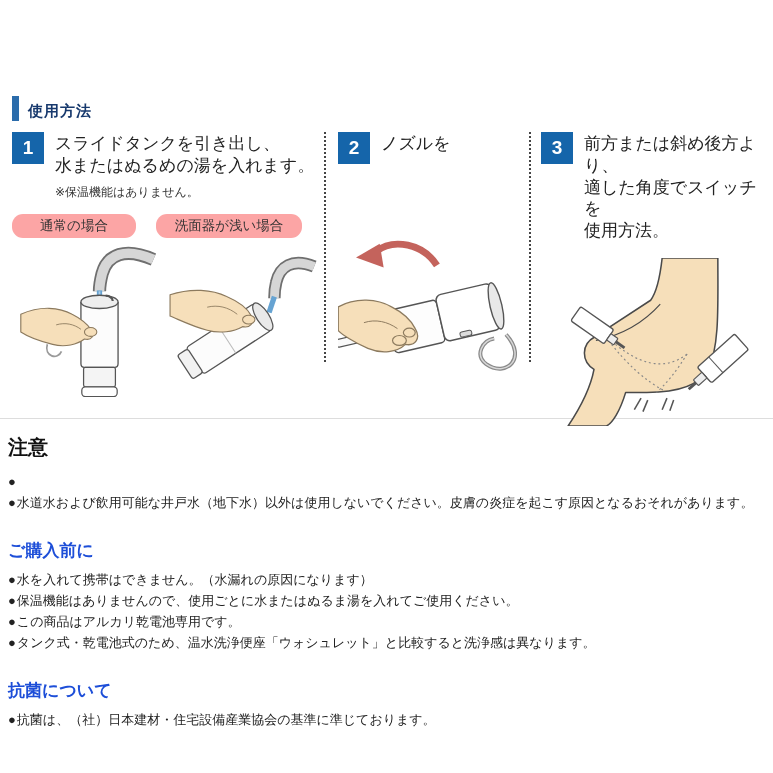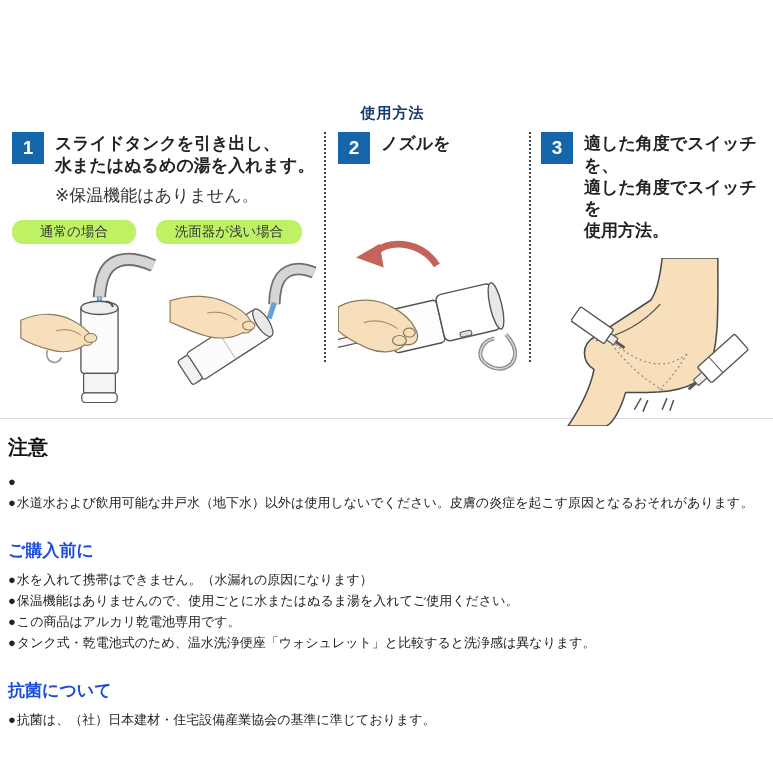--- a/index.html
+++ b/index.html
@@ -4,47 +4,47 @@
 <style>
   html,body{margin:0;padding:0;}
   body{
     width:773px;height:773px;background:#ffffff;overflow:hidden;
     font-family:"Liberation Sans","DejaVu Sans",sans-serif;
     color:#222;position:relative;
   }
   .page{padding-top:95px;}
 
   
-  .section-header{margin-left:12px;display:flex;align-items:center;gap:9px;height:26px;flex-direction:column;}
+  .section-header{margin-left:12px;display:flex;align-items:flex-end;gap:9px;height:26px;}
   .header-bar{width:7px;height:25px;background:#2b6cab;}
   .header-title{font-size:15px;font-weight:bold;color:#17396d;letter-spacing:1px;}
 
   
   .steps-row{position:relative;margin-top:11px;height:286px;display:flex;}
   .vdiv{position:absolute;top:0;height:230px;width:0;border-left:2px dotted #444;}
   .vdiv1{left:324px;}
   .vdiv2{left:529px;}
   .step-col{box-sizing:border-box;}
   .col1{width:324px;padding-left:12px;}
   .col2{width:205px;padding-left:14px;}
   .col3{width:244px;padding-left:12px;}
 
   .step-head{display:flex;gap:11px;}
   .step-num{
     width:32px;height:32px;background:#1565aa;color:#fff;
     font-size:19px;font-weight:bold;display:flex;align-items:center;justify-content:center;
     flex:none;
   }
-  .step-title{font-size:17px;font-weight:bold;color:#222;line-height:1.28;padding-top:1px;}
+  .step-title{font-size:17px;font-weight:normal;color:#222;line-height:1.28;padding-top:1px;}
   .step-title span{display:block;}
-  .step-note{margin:7px 0 0 43px;font-size:17px;color:#333;}
+  .step-note{margin:7px 0 0 43px;font-size:12px;color:#333;}
 
   .pills{display:flex;gap:20px;margin-top:13px;}
   .pill{
-    background:#bef264;border-radius:11px;padding:3px 0;text-align:center;
+    background:#fca5a5;border-radius:11px;padding:3px 0;text-align:center;
     font-size:13.5px;color:#333;
   }
   .pill-a{width:124px;}
   .pill-b{width:146px;}
 
   .illos{display:flex;margin-top:2px;}
   .col2 .illo{margin-top:60px;}
   .col3 .illo{margin-top:16px;}
 
   .section-divider{border:none;border-top:1px solid #ddd;margin:0;}
@@ -145,21 +145,21 @@
         <ellipse cx="62" cy="118" rx="7" ry="5" fill="#f6dfba" stroke="#8c7a5e" stroke-width="1.2"></ellipse>
         <ellipse cx="72" cy="110" rx="6" ry="4.5" fill="#f6dfba" stroke="#8c7a5e" stroke-width="1.2"></ellipse>
         <path d="M26,100 C38,96 50,99 60,106" fill="none" stroke="#8c7a5e" stroke-width="1"></path>
       </svg>
     </div>
 
     <div class="step-col col3">
       <div class="step-head">
         <div class="step-num">3</div>
         <div class="step-title">
-          <span>適した角度でスイッチを、</span>
+          <span>前方または斜め後方より、</span>
           <span>適した角度でスイッチを</span>
           <span>使用方法。</span>
         </div>
       </div>
 
       
       <svg class="illo" width="226" height="168" viewBox="0 0 235 175">
         <path d="M126,0 L184,0 C184,48 186,92 174,116 C163,136 136,140 110,140 L88,140 C82,160 74,172 68,175 L28,175 C42,154 52,132 55,116 C42,108 41,90 56,82 L114,44 C120,36 124,18 126,0 Z" fill="#f6dfba" stroke="#4a4a4a" stroke-width="1.6" stroke-linejoin="round"></path>
         <path d="M57,86 C85,80 108,66 124,48" fill="none" stroke="#4a4a4a" stroke-width="1.2"></path>
         <path d="M66,80 Q116,128 152,100" fill="none" stroke="#888" stroke-width="1.2" stroke-dasharray="2,3"></path>

